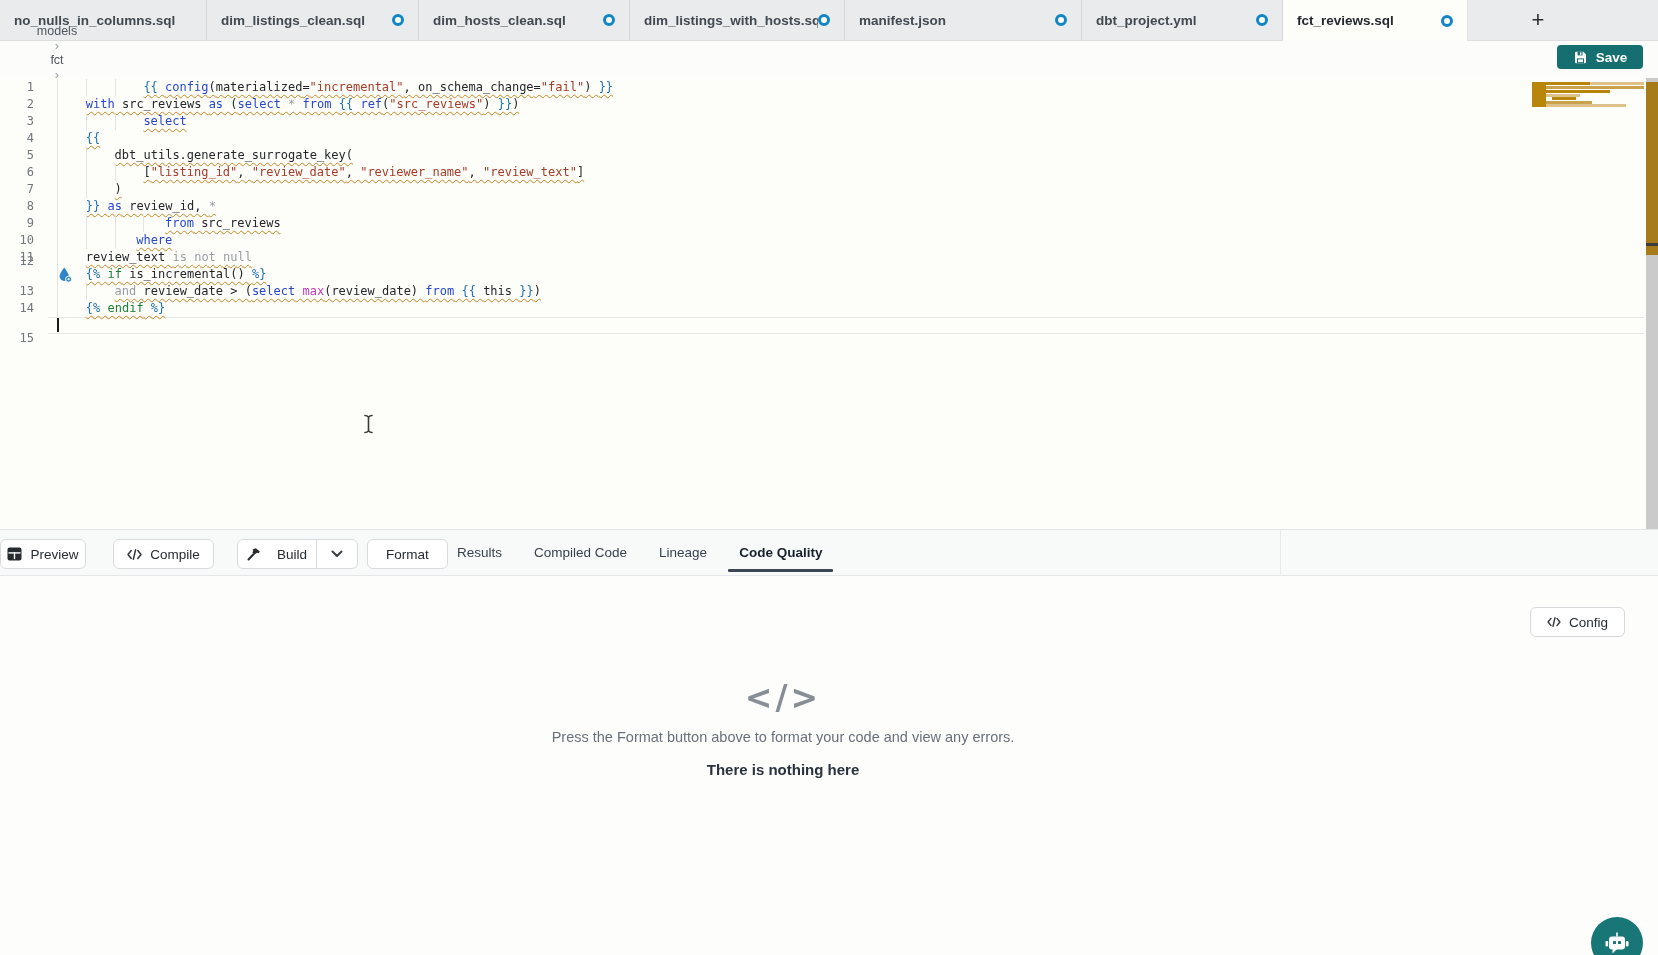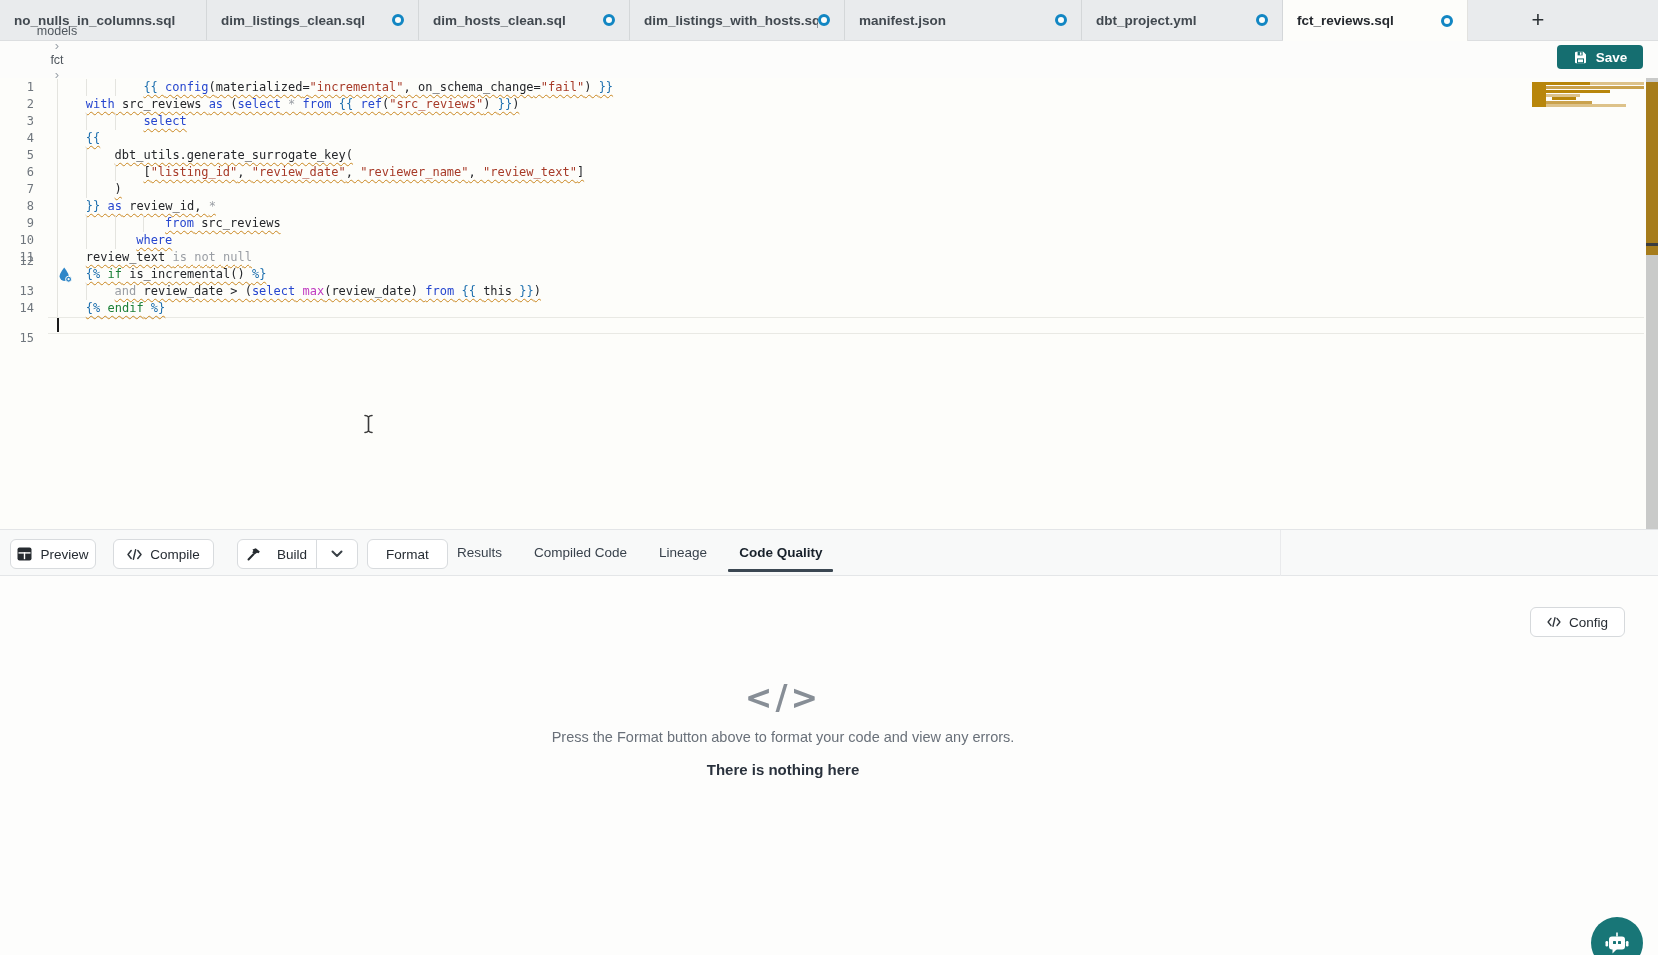--- a/index.html
+++ b/index.html
@@ -48,21 +48,21 @@
   .mm{position:absolute;height:3px;}
   #vscroll{position:absolute;left:1646px;top:0;width:12px;height:451px;background:#c9cac9;}
   #vscroll .ruler{position:absolute;left:0;top:4px;width:12px;height:173px;background:#a67c1b;}
   #vscroll .mark{position:absolute;left:0;top:165px;width:12px;height:3px;background:#3a3d40;}
   
   #toolbar{position:absolute;left:0;top:529px;width:1658px;height:47px;background:#f8f9f9;
     box-sizing:border-box;border-top:1px solid #e3e5e7;border-bottom:1px solid #e4e6e8;}
   .btn{position:absolute;top:9px;height:30px;box-sizing:border-box;background:#fff;
     border:1px solid #d8dbde;border-radius:6px;display:flex;align-items:center;
     justify-content:center;gap:8px;font-size:13.5px;color:#262c33;cursor:pointer;}
-  #btn-preview{left:10px;width:86px;}
+  #btn-preview{left:0;width:86px;}
   #btn-compile{left:113px;width:101px;}
   #build-group{position:absolute;left:237px;top:9px;width:121px;height:30px;background:#fff;
     border:1px solid #d8dbde;border-radius:6px;box-sizing:border-box;display:flex;}
   #btn-build{flex:0 0 78px;display:flex;align-items:center;justify-content:center;gap:16px;
     font-size:13.5px;color:#262c33;cursor:pointer;}
   #btn-build-caret{flex:1;border-left:1px solid #d8dbde;display:flex;align-items:center;
     justify-content:center;cursor:pointer;}
   #btn-format{left:367px;width:81px;}
   #ptabs{position:absolute;left:441px;top:0;height:46px;display:flex;}
   .ptab{position:relative;height:46px;line-height:46px;padding:0 11px;margin:0 5px;

